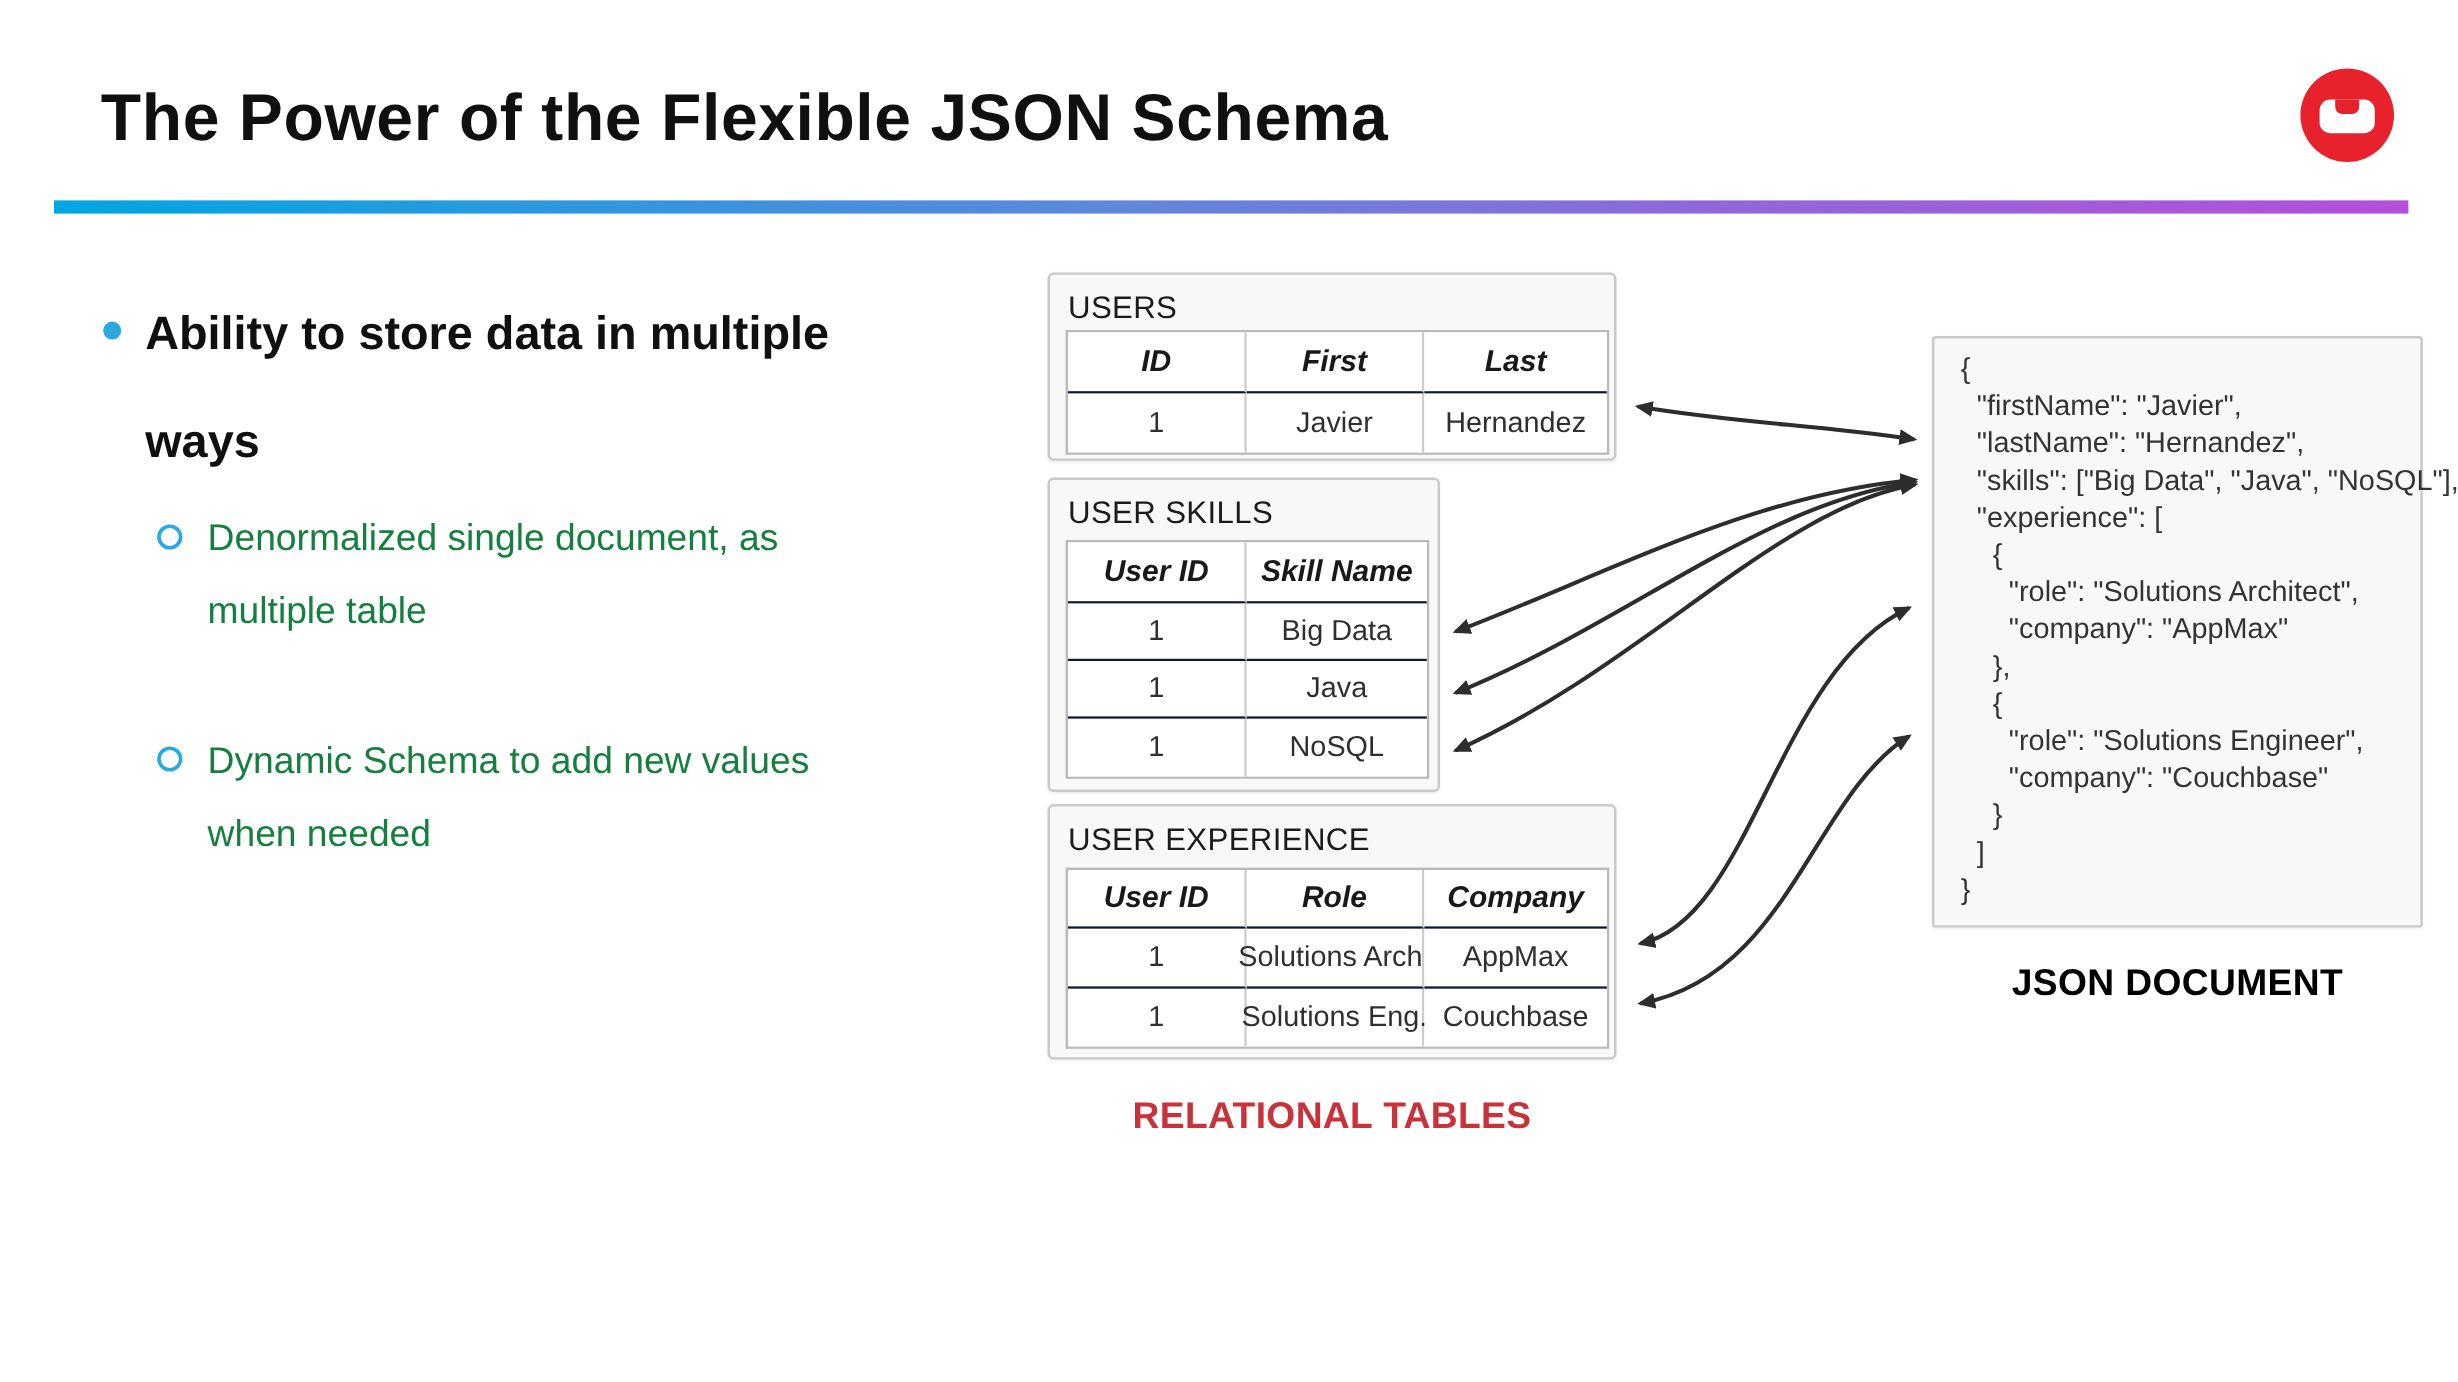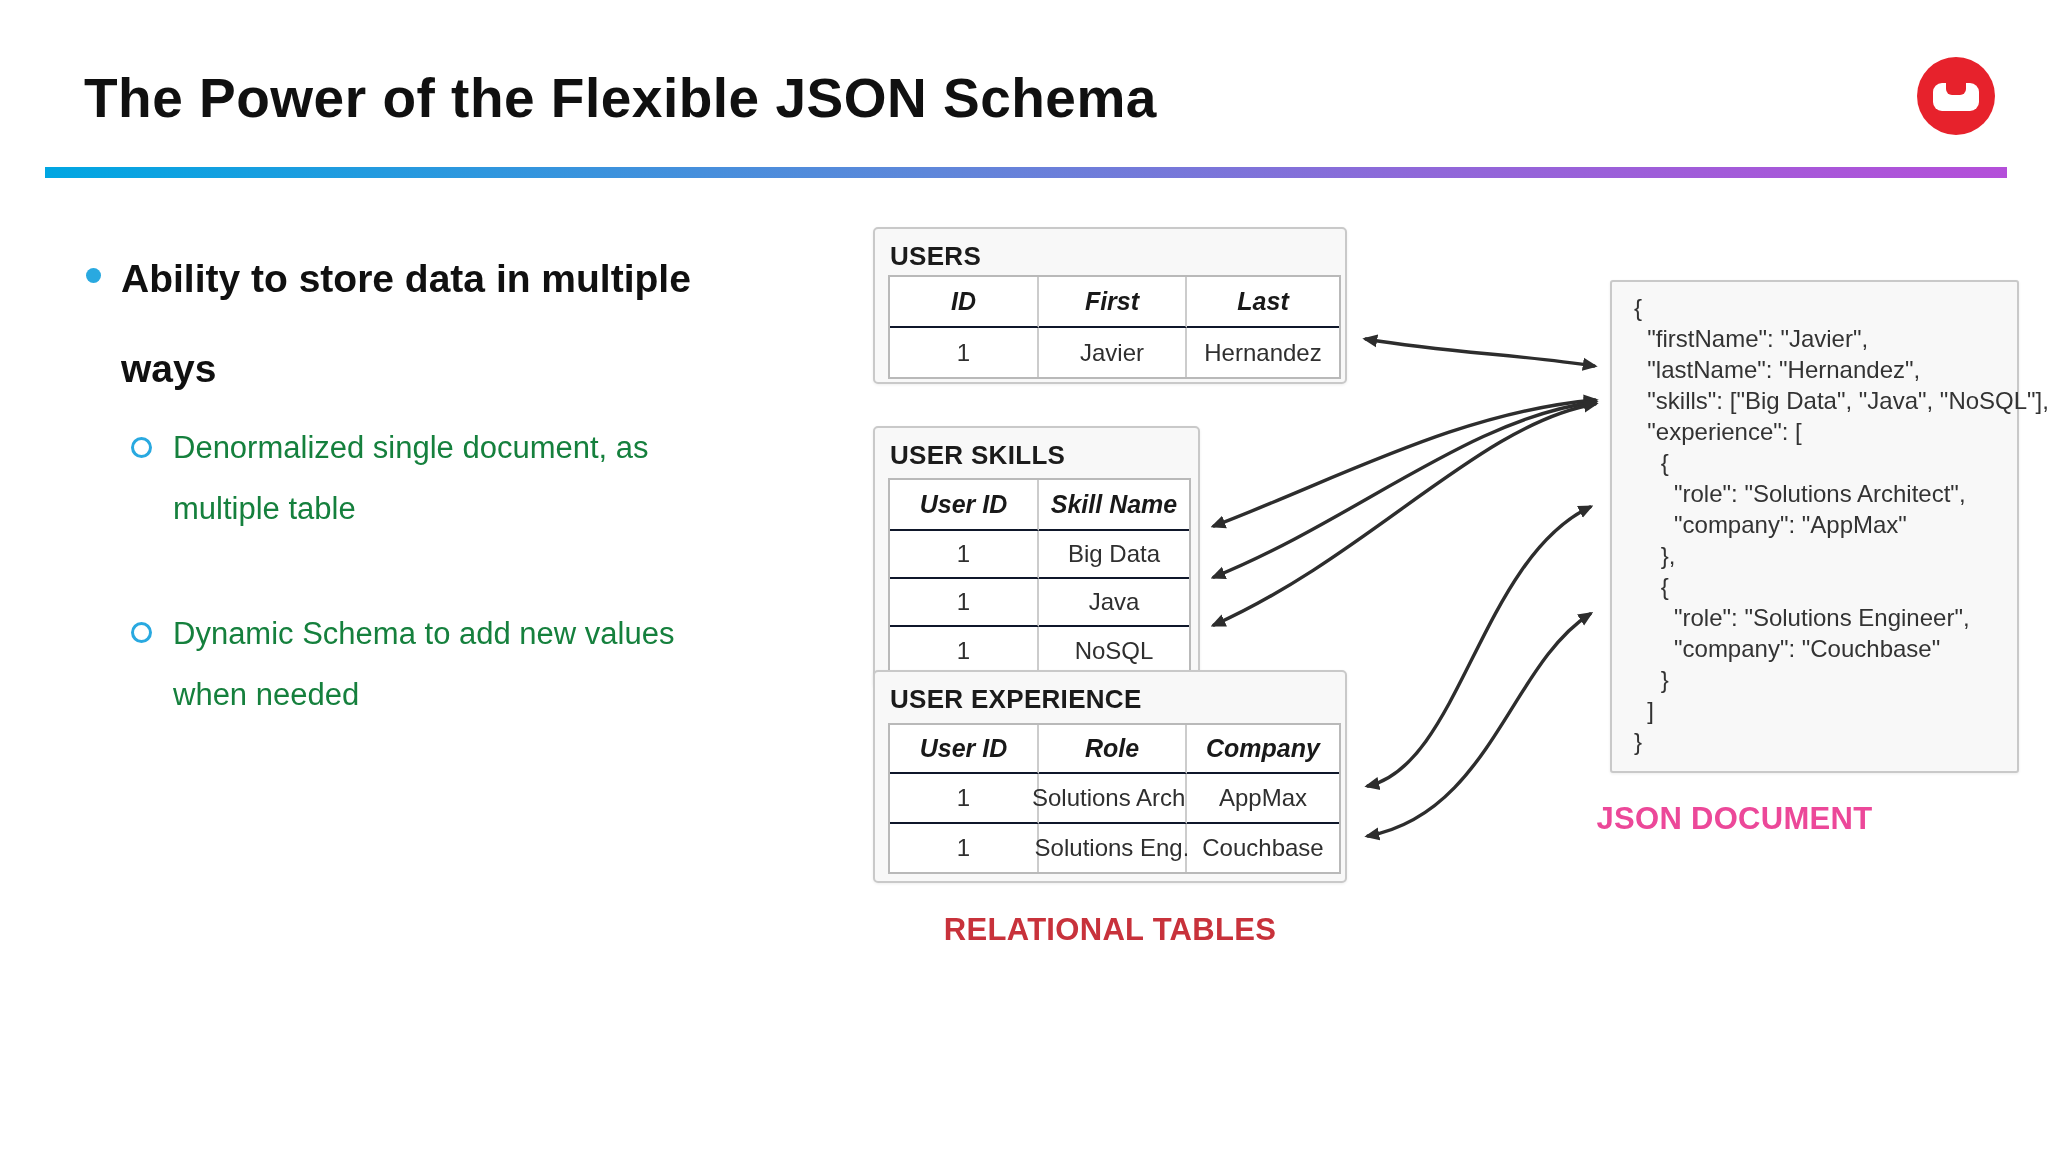--- a/index.html
+++ b/index.html
@@ -44,21 +44,21 @@
     position:absolute;left:173px;font-size:31px;color:#15803d;line-height:61px;white-space:nowrap;
   }
   .bullet-sub.s1{top:417px;}
   .bullet-sub.s2{top:603px;}
   
   .panel{
     position:absolute;background:#f8f8f8;border:2px solid #c9c9c9;border-radius:5px;
     box-shadow:0 1px 3px rgba(0,0,0,0.07);box-sizing:border-box;
   }
   .panel-title{
-    position:absolute;left:15px;top:12px;font-size:26px;font-weight:bold;color:#1b1b1b;letter-spacing:0.3px;
+    position:absolute;left:15px;top:12px;font-size:26px;font-weight:normal;color:#1b1b1b;letter-spacing:0.3px;
   }
   .dgrid{
     position:absolute;display:grid;border:2px solid #b9b9b9;background:#ffffff;box-sizing:content-box;
   }
   .dcell{
     display:flex;align-items:center;justify-content:center;background:#ffffff;
     font-size:24px;color:#2f2f2f;border-right:2px solid #cccccc;border-bottom:2px solid #0f172a;
     box-sizing:border-box;white-space:nowrap;
   }
   .dcell.lastcol{border-right:none;}
@@ -66,21 +66,21 @@
   .dhead{font-weight:bold;font-style:italic;font-size:25px;color:#191919;}
   
   .json-pre{
     position:absolute;left:22px;top:10px;margin:0;font-family:"Liberation Sans",sans-serif;
     font-size:24px;line-height:31px;color:#333333;white-space:pre;
   }
   .caption{
     position:absolute;font-size:31px;font-weight:bold;text-align:center;letter-spacing:0.3px;
   }
   .caption.rel{left:873px;top:912px;width:474px;color:#c8323b;}
-  .caption.json{left:1530px;top:801px;width:409px;color:#ec4899;text-align:center;}
+  .caption.json{left:1610px;top:801px;width:409px;color:#000000;text-align:center;}
   .arrows{position:absolute;left:0;top:0;pointer-events:none;}
 </style>
 </head>
 <body>
 
 <div class="slide">
 
   <div class="title">The Power of the Flexible JSON Schema</div>
   <div class="accent-bar"></div>
   <div class="logo">
@@ -111,21 +111,21 @@
     <div class="dgrid" style="left:13px;top:46px;grid-template-columns:149px 148px 152px;grid-template-rows:51px 49px;">
       <div class="dcell dhead">ID</div>
       <div class="dcell dhead">First</div>
       <div class="dcell dhead lastcol">Last</div>
       <div class="dcell lastrow">1</div>
       <div class="dcell lastrow">Javier</div>
       <div class="dcell lastrow lastcol">Hernandez</div>
     </div>
   </div>
 
-  <div class="panel" style="left:873px;top:398px;width:327px;height:262px;margin-top:28px;">
+  <div class="panel" style="left:873px;top:398px;width:327px;height:262px;">
     <div class="panel-title">USER SKILLS</div>
     <div class="dgrid" style="left:13px;top:50px;grid-template-columns:149px 150px;grid-template-rows:51px 48px 48px 48px;">
       <div class="dcell dhead">User ID</div>
       <div class="dcell dhead lastcol">Skill Name</div>
       <div class="dcell">1</div>
       <div class="dcell lastcol">Big Data</div>
       <div class="dcell">1</div>
       <div class="dcell lastcol">Java</div>
       <div class="dcell lastrow">1</div>
       <div class="dcell lastrow lastcol">NoSQL</div>

